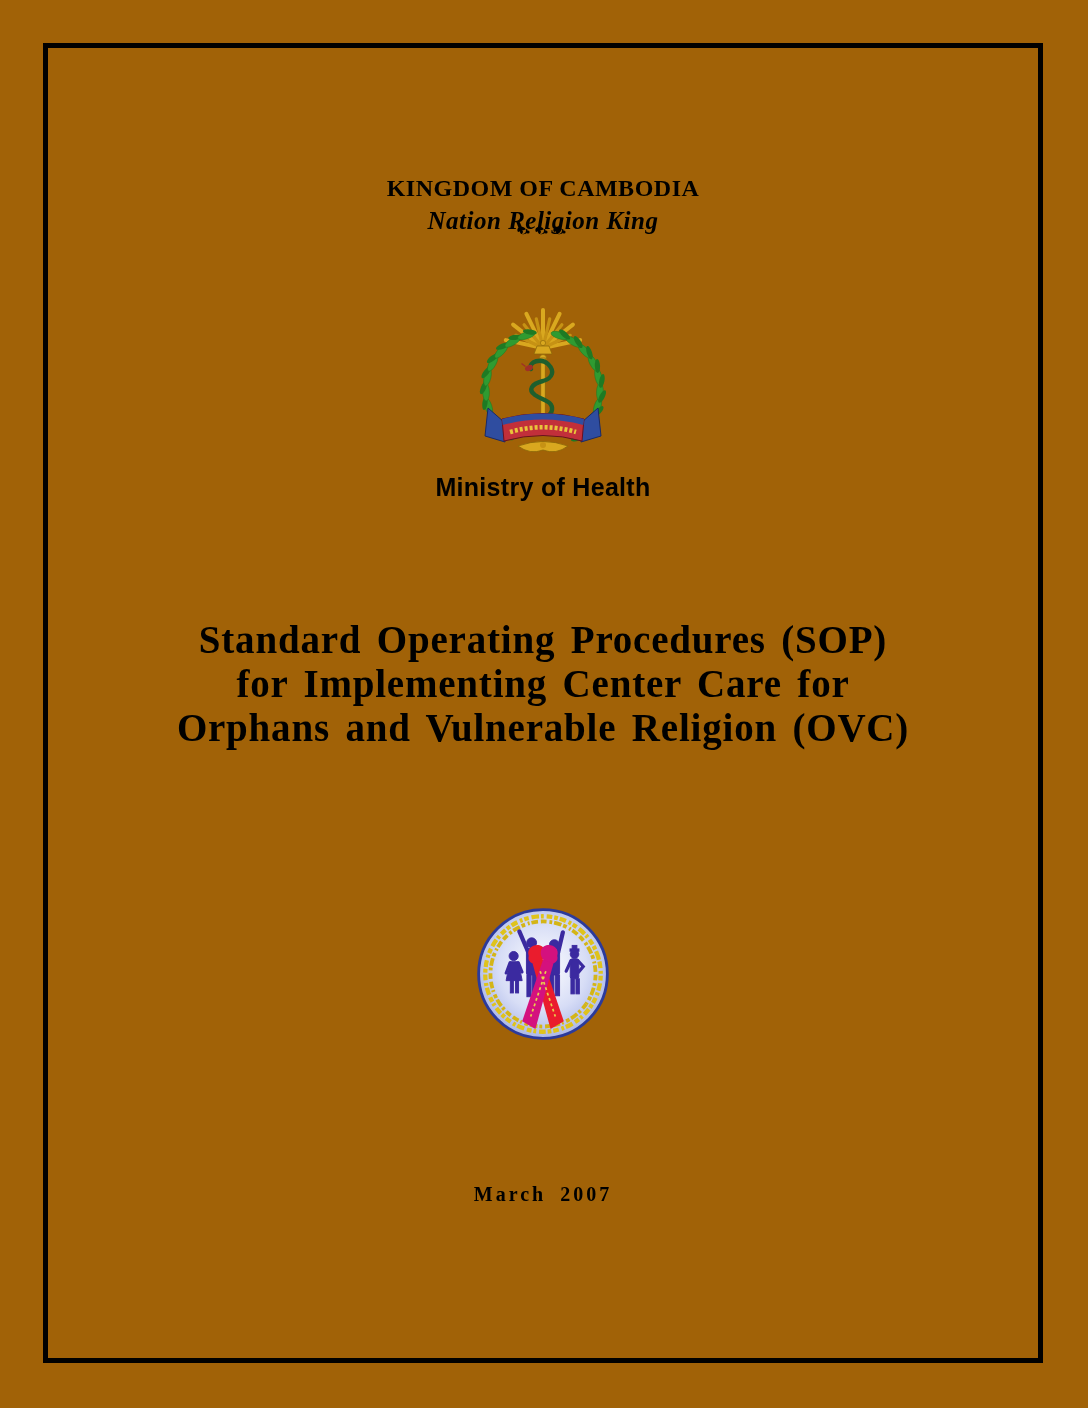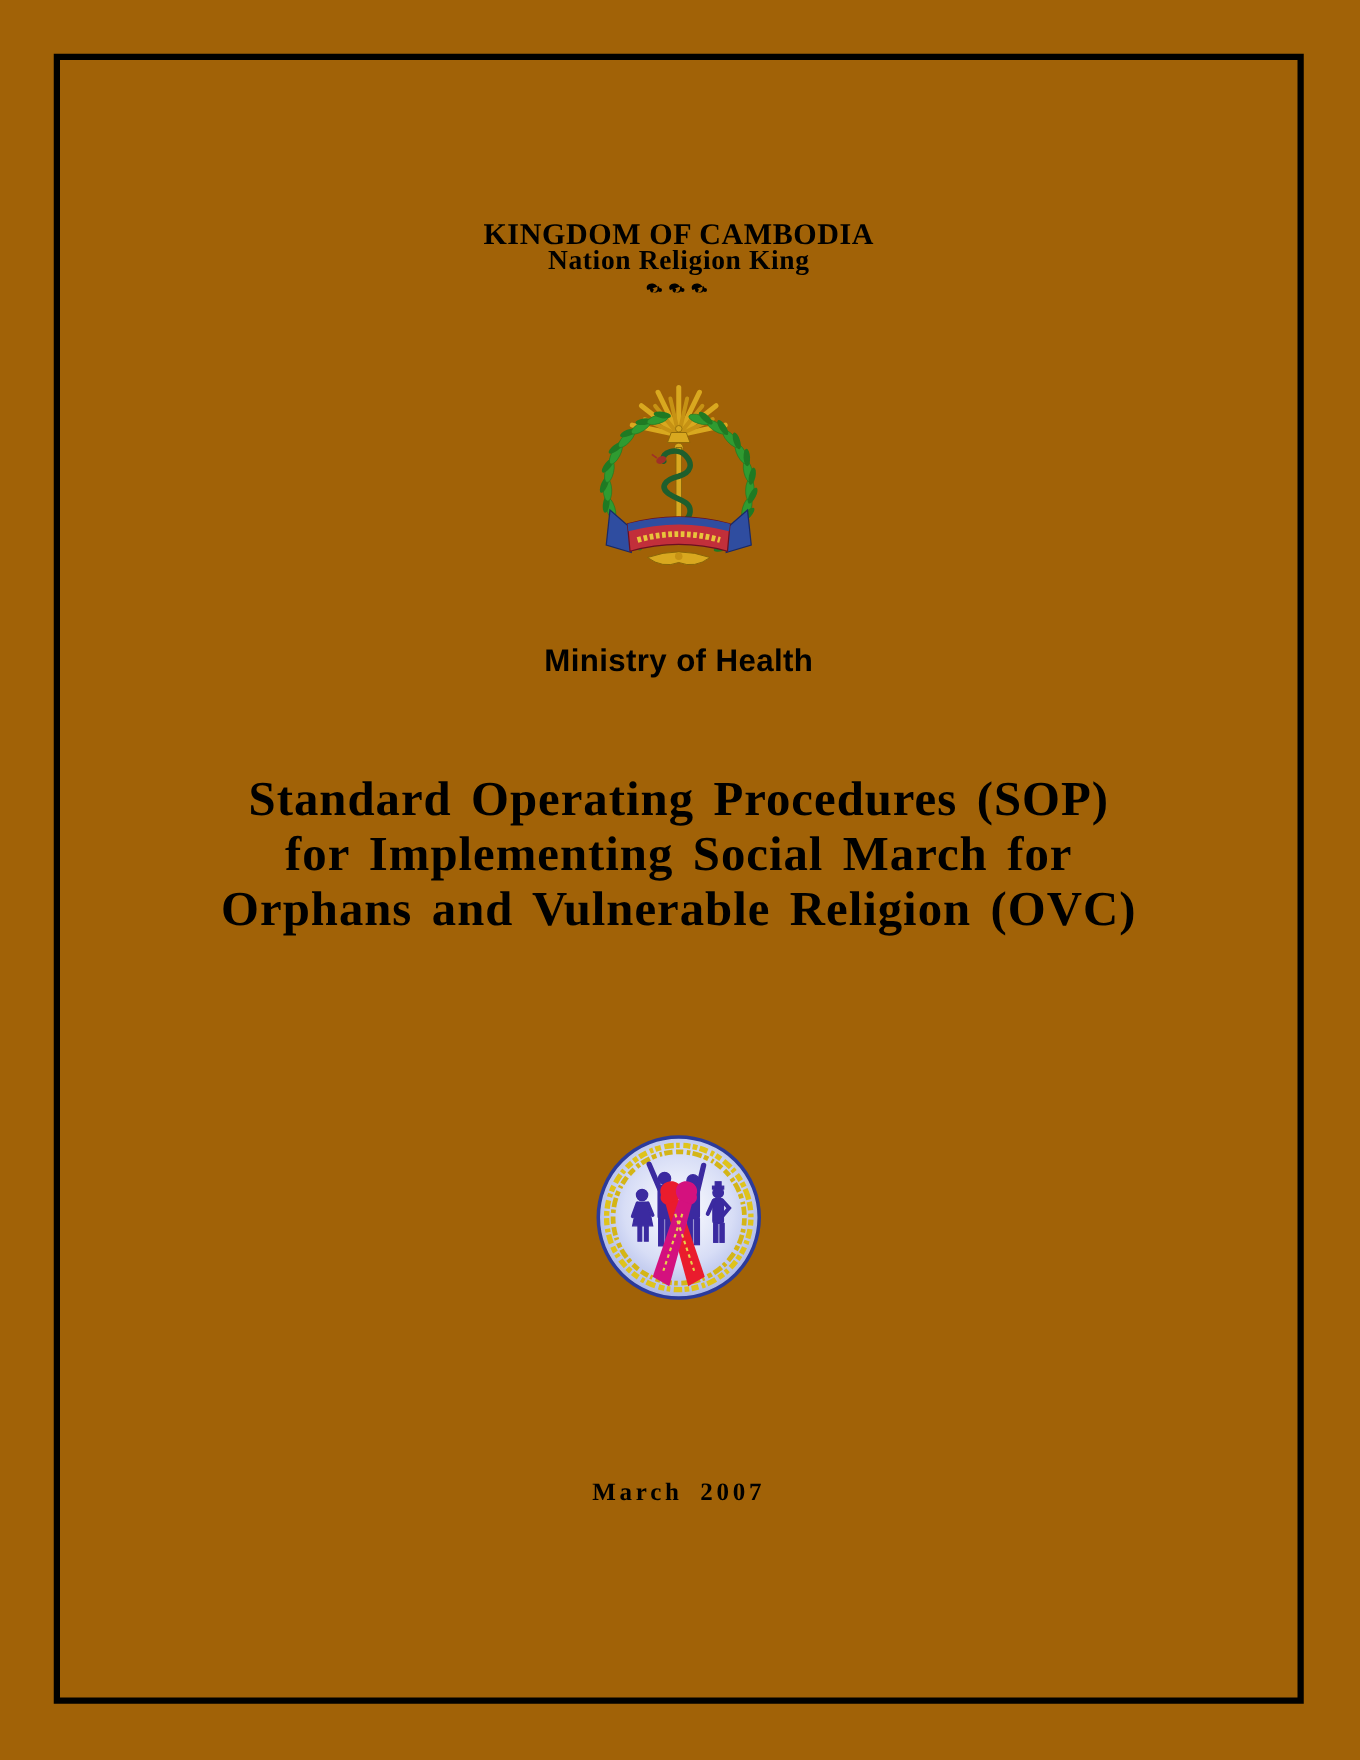--- a/index.html
+++ b/index.html
@@ -11,28 +11,29 @@
   .frame {
     position:absolute; left:43px; top:43px; width:1000px; height:1320px;
     border:5px solid #000000;
   }
   .centered { position:absolute; left:0; width:100%; text-align:center; color:#000; }
   .kingdom {
     top:127px; font-size:24px; font-weight:bold; letter-spacing:0.5px;
     font-family:"Liberation Serif", serif;
   }
   .motto {
-    top:147px; font-size:22px; font-weight:bold; letter-spacing:0.5px;
-    font-family:"Liberation Serif", serif;
+    top:159px; font-size:25px; font-weight:bold; letter-spacing:0.5px;
+    font-family:"Liberation Serif", serif;
+    font-style:italic;
   }
   .ornament { top:176px; height:16px; }
   .moh-emblem { position:absolute; left:50%; transform:translateX(-50%); top:250px; }
   .ministry {
     top:425px; font-size:25px; font-weight:bold;
-    font-family:"Liberation Sans", sans-serif; letter-spacing:0.3px;margin-top:42px;
+    font-family:"Liberation Sans", sans-serif; letter-spacing:0.3px;
   }
   .doc-title {
     top:570px; font-size:39px; font-weight:bold; line-height:44px;
     letter-spacing:0.8px; word-spacing:5px;
     font-family:"Liberation Serif", serif;
   }
   .nchads-emblem { position:absolute; left:50%; transform:translateX(-50%); top:855px; }
   .org-name {
     top:1010px; font-size:21px; font-weight:bold; line-height:26px;
     font-family:"Liberation Serif", serif;
@@ -133,21 +134,21 @@
           <path d="M60,148 Q85,139 110,148 Q98,157 85,152 Q72,157 60,148 Z" fill="#d9a81f" stroke="#8a6508" stroke-width="0.8"></path>
           <circle cx="85" cy="147" r="3" fill="#c69214"></circle>
         </g>
       </svg>
     </div>
 
     <div class="centered ministry">Ministry of Health</div>
 
     <div class="centered doc-title">
       <div>Standard Operating Procedures (SOP)</div>
-      <div>for Implementing Social March for</div>
+      <div>for Implementing Center Care for</div>
       <div>Orphans and Vulnerable Religion (OVC)</div>
     </div>
 
     <div class="nchads-emblem">
       <svg width="142" height="142" viewBox="0 0 150 150" aria-hidden="true">
         <defs>
           <radialGradient id="ng" cx="50%" cy="45%" r="62%">
             <stop offset="0%" stop-color="#ffffff"></stop>
             <stop offset="55%" stop-color="#d7ddf6"></stop>
             <stop offset="100%" stop-color="#9dabe3"></stop>

